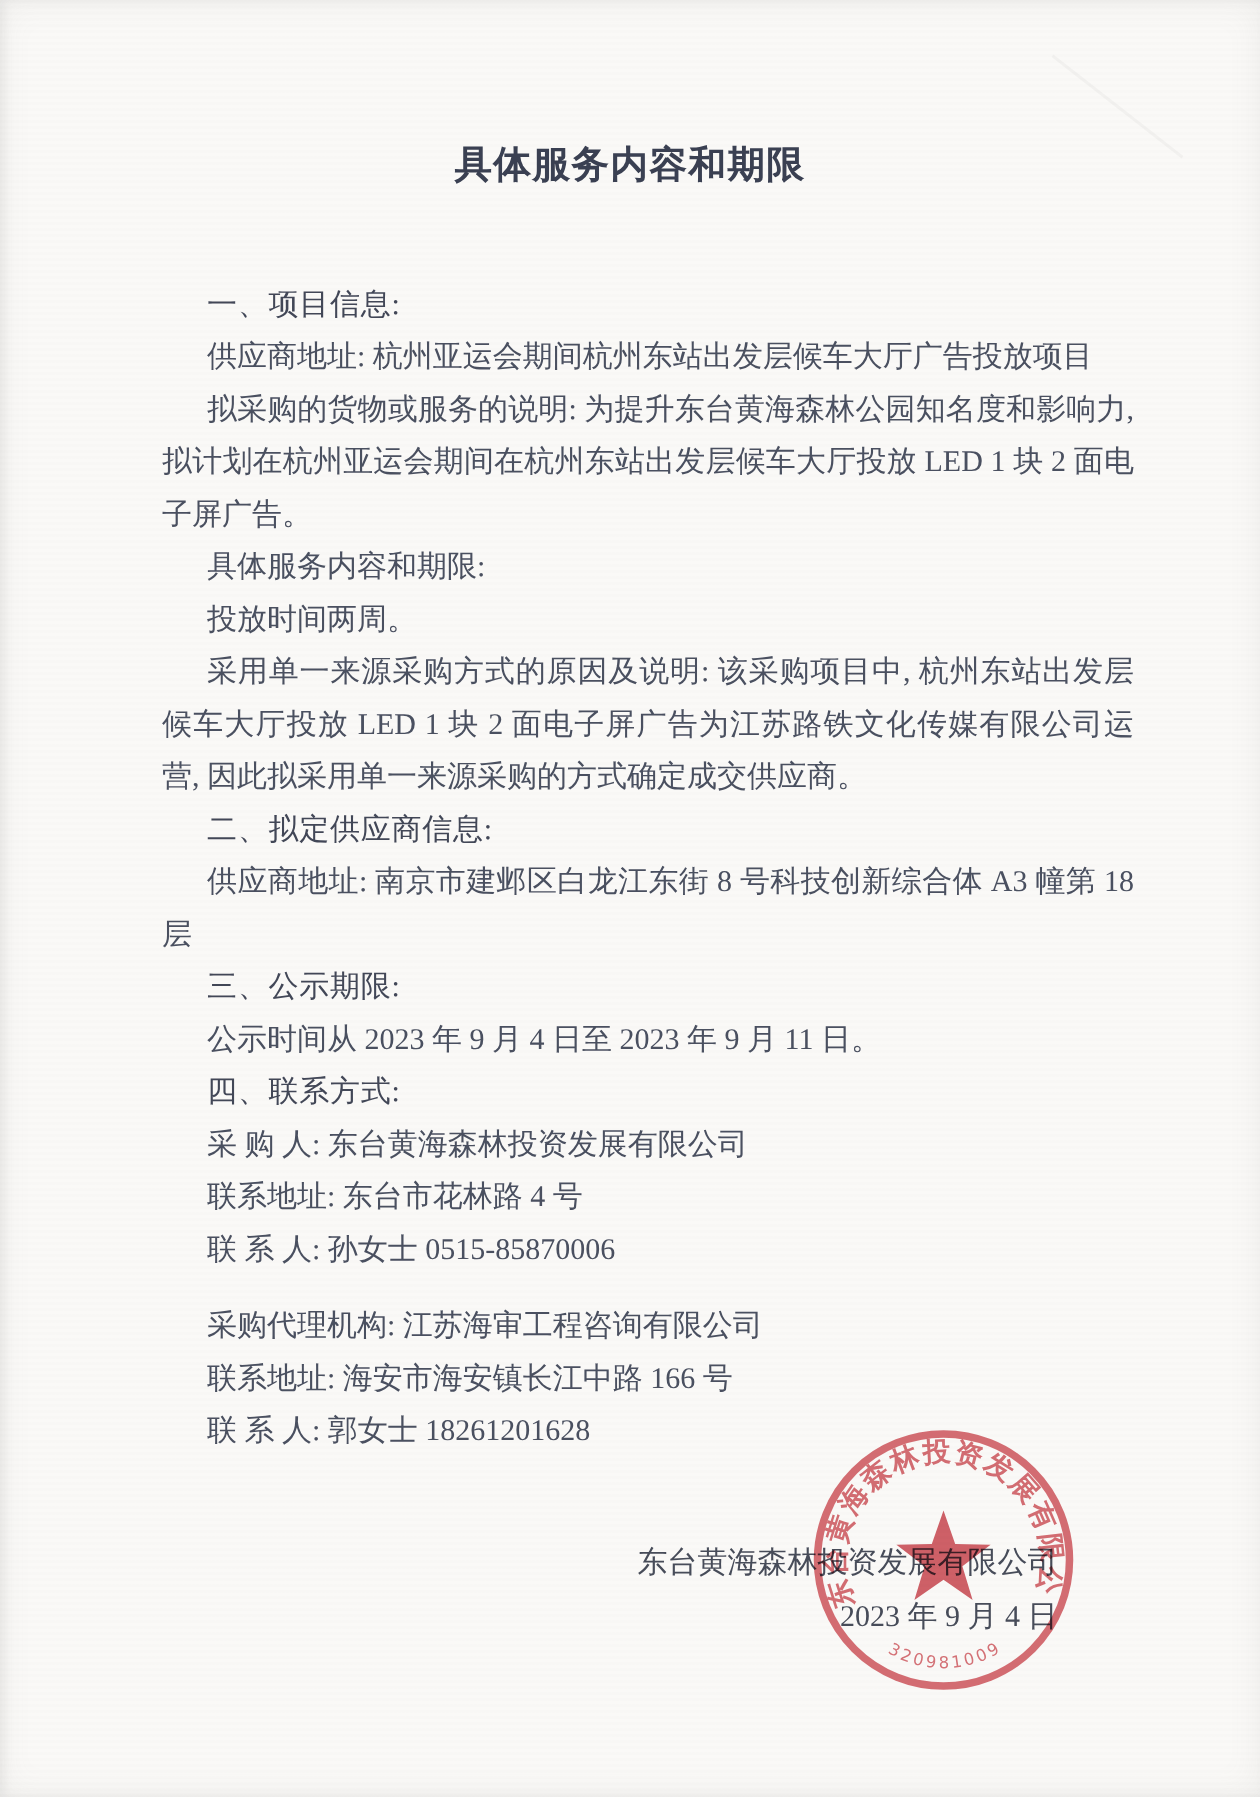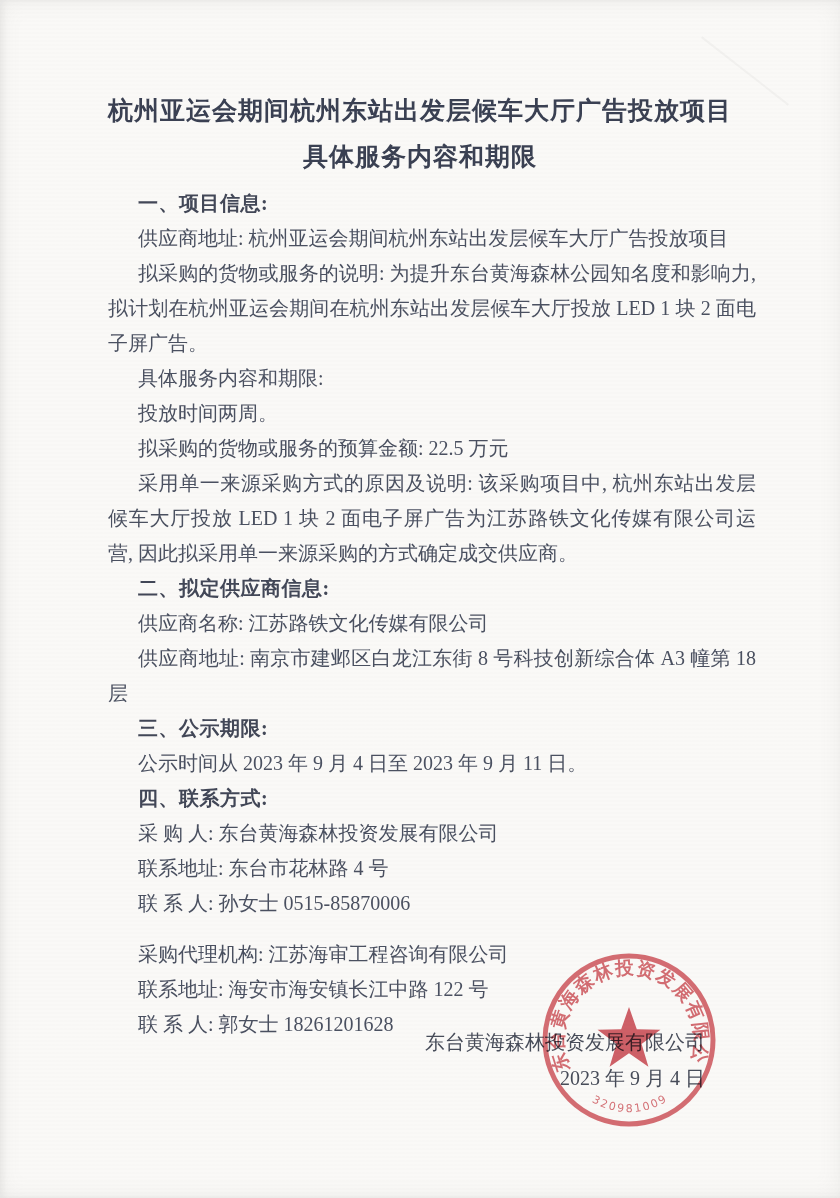--- a/index.html
+++ b/index.html
@@ -39,21 +39,21 @@
     color:#4a5060;
     font-size:20px;
     line-height:35px;
     text-align:justify;
   }
   .doc p{
     margin:0;
     text-indent:30px;
   }
   .doc p.heading{
-    font-weight:bold;
+    font-weight:normal;
     color:#424757;
     letter-spacing:0.5px;
   }
   .doc p.gap-above{
     margin-top:16px;
   }
   .signature{
     position:absolute;
     top:1024px;right:135px;
     text-align:right;
@@ -70,43 +70,40 @@
   }
 </style>
 </head>
 <body>
 
 <div class="page">
   <div class="paper-grain"></div>
   <div class="crease"></div>
 
   <div class="title-block">
-    <div>杭州亚运会期间杭州东站出发层候车大厅广告投放项目</div>
     <div>具体服务内容和期限</div>
   </div>
 
   <div class="doc">
     <p class="heading">一、项目信息:</p>
     <p class="body">供应商地址: 杭州亚运会期间杭州东站出发层候车大厅广告投放项目</p>
     <p class="body">拟采购的货物或服务的说明: 为提升东台黄海森林公园知名度和影响力, 拟计划在杭州亚运会期间在杭州东站出发层候车大厅投放 LED 1 块 2 面电子屏广告。</p>
     <p class="body">具体服务内容和期限:</p>
     <p class="body">投放时间两周。</p>
-    <p class="body">拟采购的货物或服务的预算金额: 22.5 万元</p>
     <p class="body">采用单一来源采购方式的原因及说明: 该采购项目中, 杭州东站出发层候车大厅投放 LED 1 块 2 面电子屏广告为江苏路铁文化传媒有限公司运营, 因此拟采用单一来源采购的方式确定成交供应商。</p>
     <p class="heading">二、拟定供应商信息:</p>
-    <p class="body">供应商名称: 江苏路铁文化传媒有限公司</p>
     <p class="body">供应商地址: 南京市建邺区白龙江东街 8 号科技创新综合体 A3 幢第 18 层</p>
     <p class="heading">三、公示期限:</p>
     <p class="body">公示时间从 2023 年 9 月 4 日至 2023 年 9 月 11 日。</p>
     <p class="heading">四、联系方式:</p>
     <p class="body">采 购 人: 东台黄海森林投资发展有限公司</p>
     <p class="body">联系地址: 东台市花林路 4 号</p>
     <p class="body">联 系 人: 孙女士 0515-85870006</p>
     <p class="body gap-above">采购代理机构: 江苏海审工程咨询有限公司</p>
-    <p class="body">联系地址: 海安市海安镇长江中路 122 号</p>
+    <p class="body">联系地址: 海安市海安镇长江中路 166 号</p>
     <p class="body">联 系 人: 郭女士 18261201628</p>
   </div>
 
   <div class="signature">
     <div>东台黄海森林投资发展有限公司</div>
     <div>2023 年 9 月 4 日</div>
   </div>
 
   <svg class="seal" viewBox="0 0 230 230" xmlns="http://www.w3.org/2000/svg">
     <defs>

